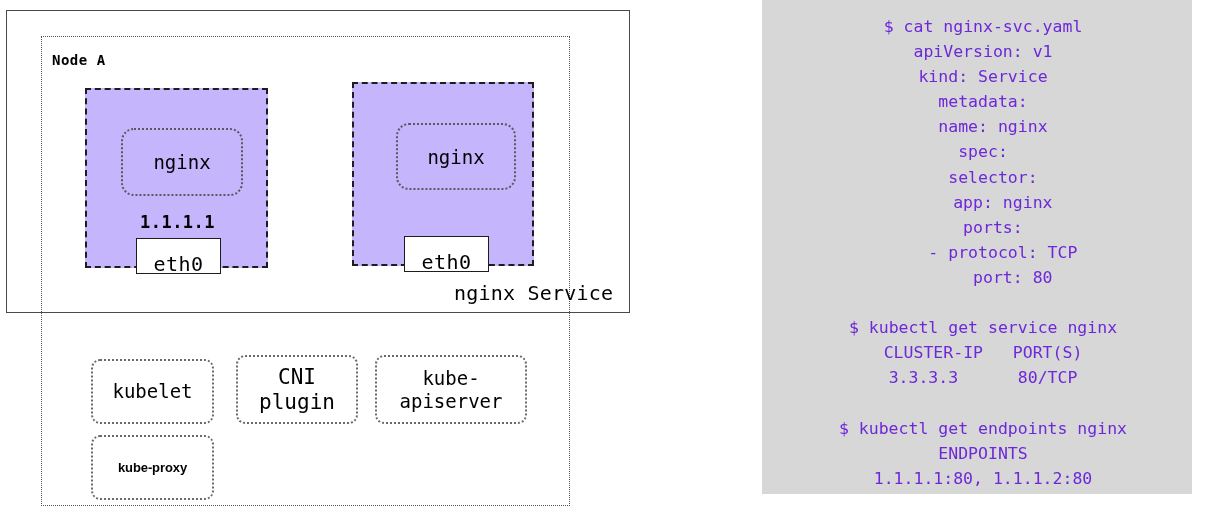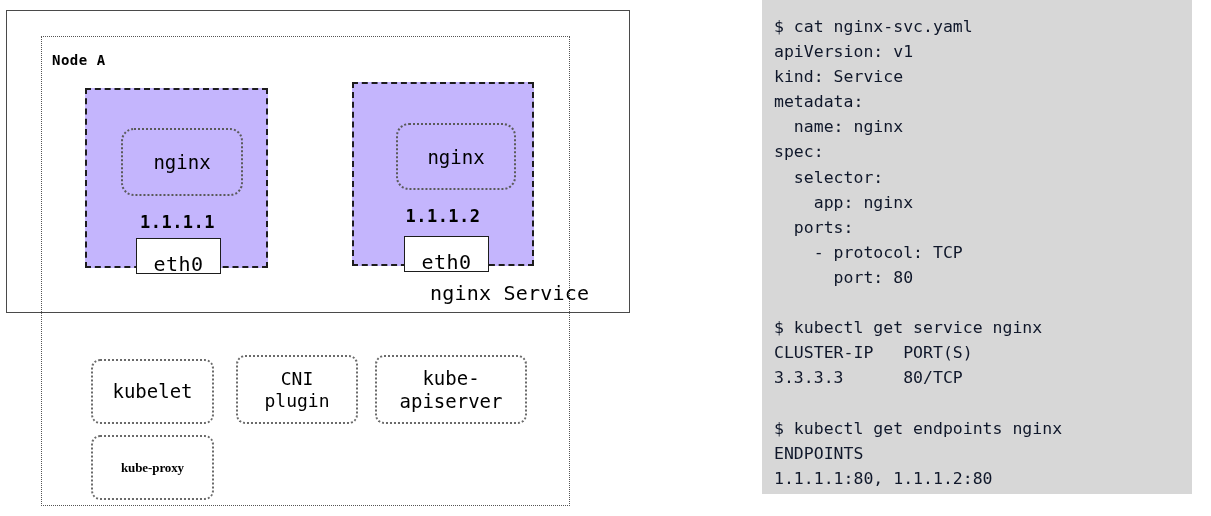--- a/index.html
+++ b/index.html
@@ -27,21 +27,21 @@
   #service-box {
     position: absolute;
     left: 6px; top: 10px;
     width: 624px; height: 303px;
     border: 1.6px solid #4a4a4a;
     box-sizing: border-box;
     background: transparent;
   }
   #service-label {
     position: absolute;
-    left: 430px; top: 281px;
+    left: 454px; top: 281px;
     font-size: 20px;
     letter-spacing: 0.2px;
     white-space: nowrap;
   }
 
   
   #node-box {
     position: absolute;
     left: 41px; top: 36px;
     width: 529px; height: 470px;
@@ -113,46 +113,47 @@
     border-radius: 9px;
     box-sizing: border-box;
     background: transparent;
     display: flex;
     align-items: center;
     justify-content: center;
     text-align: center;
     line-height: 1.18;
   }
   #comp-kubelet     { left: 91px;  top: 359px; width: 123px; height: 65px; font-size: 19px; }
-  #comp-cni         { left: 236px; top: 355px; width: 122px; height: 69px; font-size: 18px; }
+  #comp-cni         { left: 236px; top: 355px; width: 122px; height: 69px; font-size: 21px; }
   #comp-apiserver   { left: 375px; top: 355px; width: 152px; height: 69px; font-size: 19px; }
   #comp-kubeproxy   { left: 91px;  top: 435px; width: 123px; height: 65px; }
   #comp-kubeproxy .component-label {
-    font-family: Liberation Serif, serif;
+    font-family: Liberation Sans, sans-serif;
     font-weight: bold;
     font-size: 13px;
     letter-spacing: -0.1px;
   }
   .component-label { white-space: pre-line; }
 
   
   #terminal-panel {
     position: absolute;
     left: 762px; top: 0;
     width: 430px; height: 494px;
     background: #d7d7d7;
     box-sizing: border-box;
     padding: 14px 0 0 12px;
   }
   #terminal-text {
     font-family: "DejaVu Sans Mono", monospace;
     font-size: 16.5px;
     line-height: 25.1px;
     white-space: pre;
-    color: #0f172a;
+    color: #6d28d9;
+    text-align: center;
   }
   .term-line { white-space: pre; }
   .term-line.bold { font-weight: normal; }
   .term-line.blank { height: 25.1px; }
 </style>
 </head>
 <body>
 
 <div id="diagram-panel">
 
@@ -169,21 +170,20 @@
     <div class="pod-ip" id="pod-a-ip">1.1.1.1</div>
     <div class="eth-box" id="eth-a">
       <span class="eth-label">eth0</span>
     </div>
   </div>
 
   <div class="pod" id="pod-b">
     <div class="container-box" id="container-b">
       <span class="container-label">nginx</span>
     </div>
-    <div class="pod-ip" id="pod-b-ip">1.1.1.2</div>
     <div class="eth-box" id="eth-b">
       <span class="eth-label">eth0</span>
     </div>
   </div>
 
   <div id="service-label">nginx Service</div>
 
   <div class="component" id="comp-kubelet">
     <span class="component-label">kubelet</span>
   </div>

